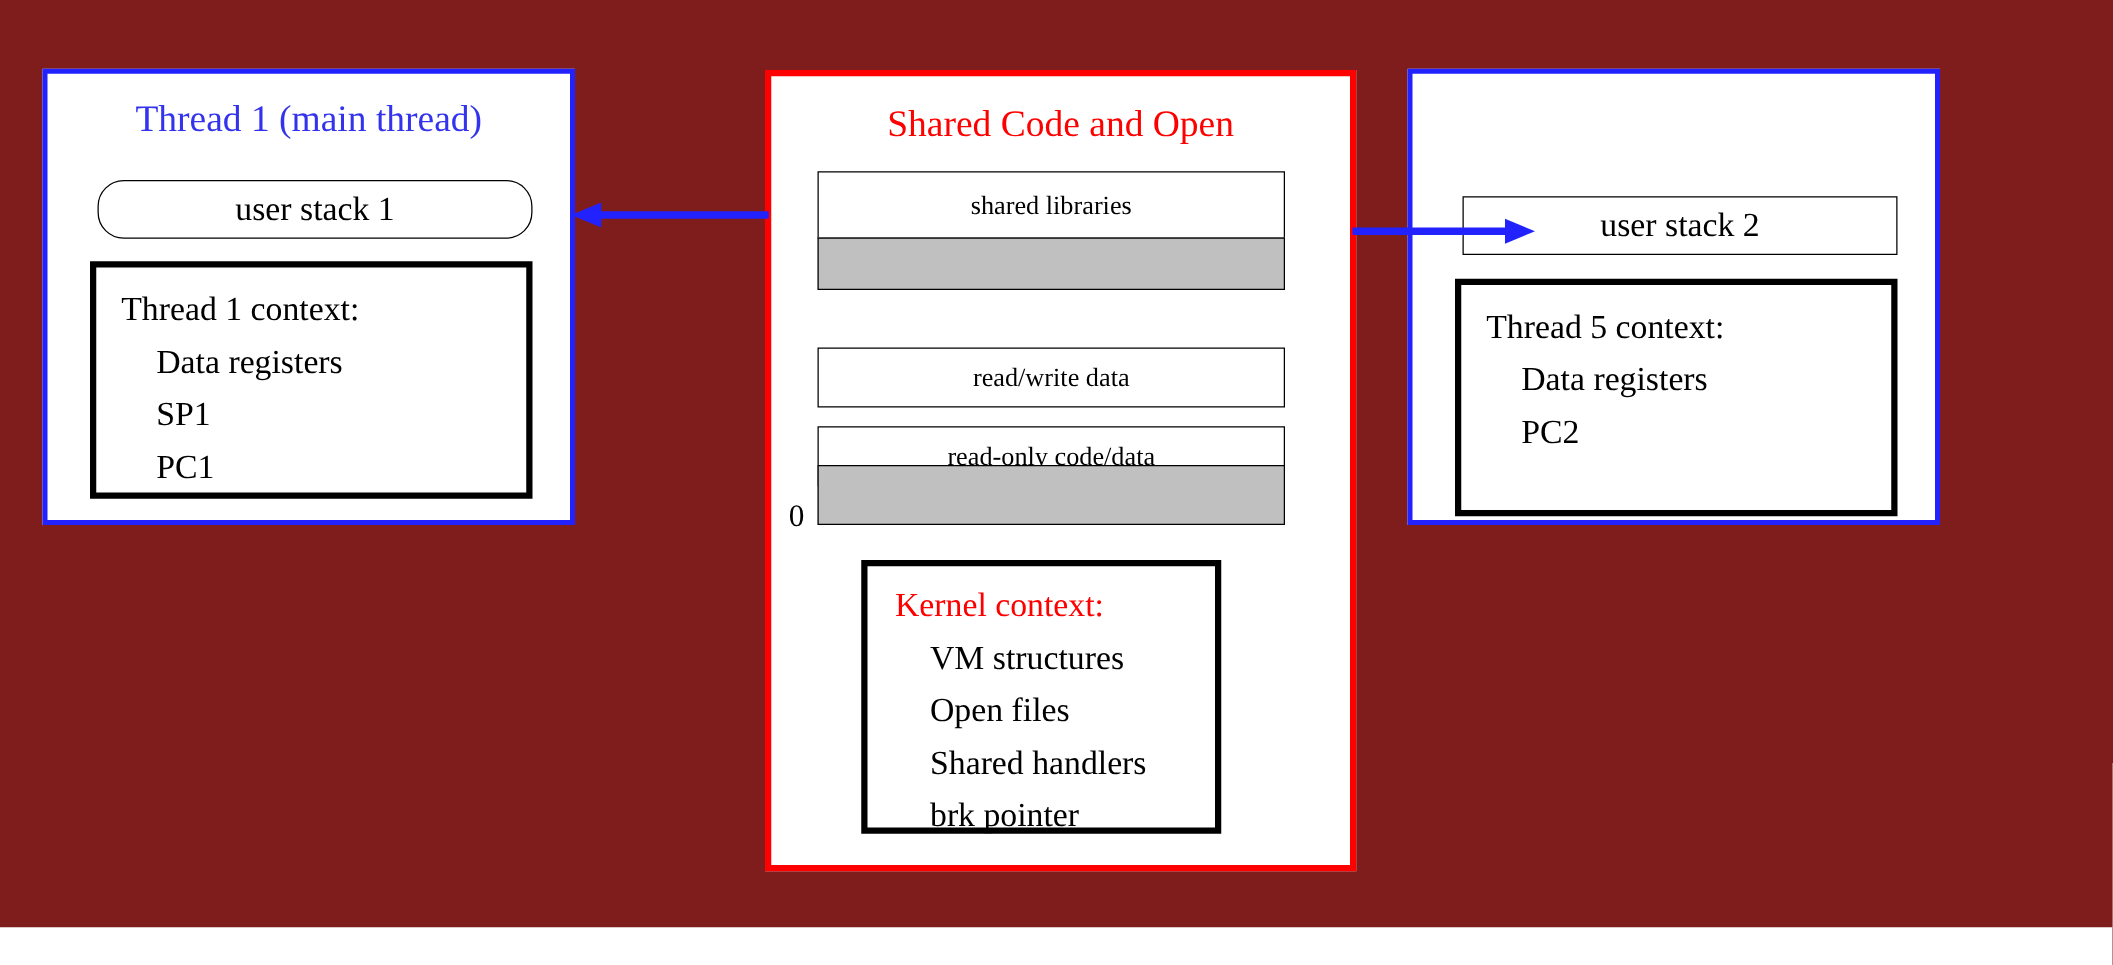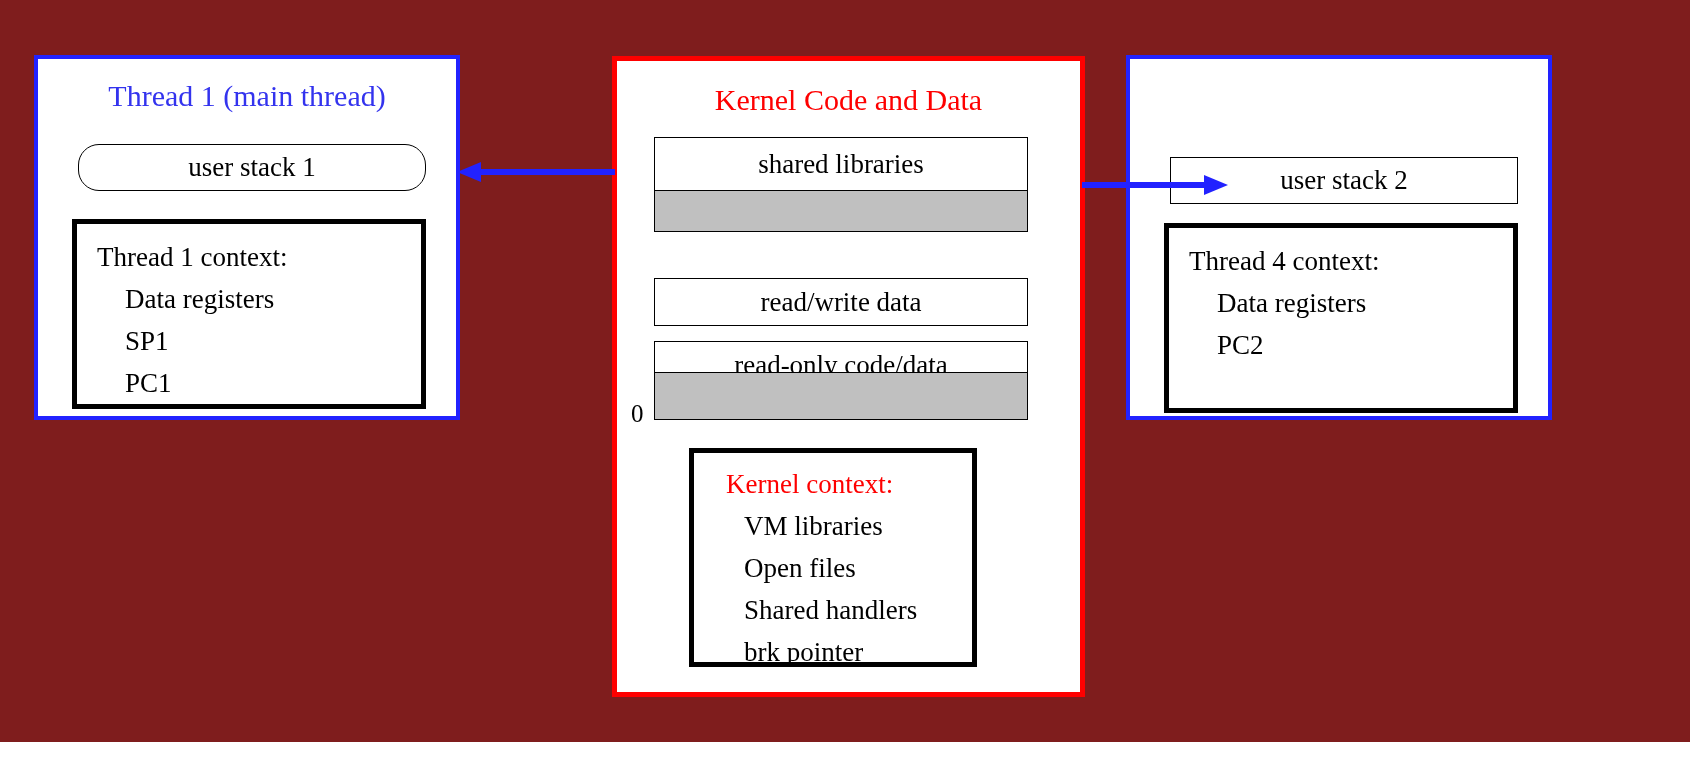--- a/index.html
+++ b/index.html
@@ -72,37 +72,37 @@
     padding: 0;
     list-style: none;
   }
   .ctx-list li {
     font-size: 27px;
     line-height: 42px;
     color: #000000;
     white-space: nowrap;
   }
   .ctx-list li.indent { padding-left: 28px; }
-  .ctx-list li.heading-red { color: #fe0000; margin-left: 10px; }
+  .ctx-list li.heading-red { color: #fe0000; }
 
   
   .memstack {
     position: absolute;
     box-sizing: border-box;
   }
   .memband {
     position: absolute;
     left: 0;
     right: 0;
     box-sizing: border-box;
     border: 1.5px solid #000000;
     display: flex;
     align-items: center;
     justify-content: center;
-    font-size: 27px;
+    font-size: 21px;
     color: #000000;
     white-space: nowrap;
     background: #ffffff;
   }
   .memband.shaded { background: #c0c0c0; }
 
   .zero-label {
     position: absolute;
     font-size: 25px;
     color: #000000;
@@ -119,69 +119,69 @@
 <body>
 
 <div id="stage">
 
   <div class="panel panel-blue" style="left:34px; top:55px; width:426px; height:365px;">
 
     <div class="panel-title title-blue" style="top:20px;">Thread 1 (main thread)</div>
 
     <div class="thinbox" style="left:40px; top:85px; width:348px; height:47px;border-radius:21px;">user stack 1</div>
 
-    <div class="thickbox" style="left:34px; top:160px; width:354px; height:190px;">
+    <div class="thickbox" style="left:34px; top:150px; width:354px; height:190px;">
       <ul class="ctx-list">
         <li>Thread 1 context:</li>
         <li class="indent">Data registers</li>
         <li class="indent">SP1</li>
         <li class="indent">PC1</li>
       </ul>
     </div>
   </div>
 
   <div class="panel panel-red" style="left:612px; top:56px; width:473px; height:641px;">
 
-    <div class="panel-title title-red" style="top:22px;">Kernel Code and Data</div>
+    <div class="panel-title title-red" style="top:22px;">Shared Code and Open</div>
 
     <div class="memstack" style="left:37px; top:76px; width:374px; height:283px;">
 
       <div class="memband" style="top:0px; height:54px;">shared libraries</div>
 
       <div class="memband shaded" style="top:53px; height:42px;"></div>
 
 
       <div class="memband" style="top:141px; height:48px;">read/write data</div>
 
       <div class="memband" style="top:204px; height:48px;">read-only code/data</div>
 
       <div class="memband shaded" style="top:235px; height:48px;"></div>
     </div>
 
     <div class="zero-label" style="left:14px; top:340px;">0</div>
 
     <div class="thickbox" style="left:72px; top:387px; width:288px; height:219px;">
       <ul class="ctx-list" style="left:22px; top:10px;">
         <li class="heading-red">Kernel context:</li>
-        <li class="indent">VM libraries</li>
+        <li class="indent">VM structures</li>
         <li class="indent">Open files</li>
         <li class="indent">Shared handlers</li>
         <li class="indent">brk pointer</li>
       </ul>
     </div>
   </div>
 
   <div class="panel panel-blue" style="left:1126px; top:55px; width:426px; height:365px;">
 
 
     <div class="thinbox" style="left:40px; top:98px; width:348px; height:47px;">user stack 2</div>
 
     <div class="thickbox" style="left:34px; top:164px; width:354px; height:190px;">
       <ul class="ctx-list">
-        <li>Thread 4 context:</li>
+        <li>Thread 5 context:</li>
         <li class="indent">Data registers</li>
         <li class="indent">PC2</li>
       </ul>
     </div>
   </div>
 
   <svg class="arrow-svg" style="left:455px; top:160px;" width="165" height="24" viewBox="0 0 165 24">
     <line x1="160" y1="12" x2="22" y2="12" stroke="#2222ff" stroke-width="6"></line>
     <polygon points="2,12 26,2 26,22" fill="#2222ff"></polygon>
   </svg>

